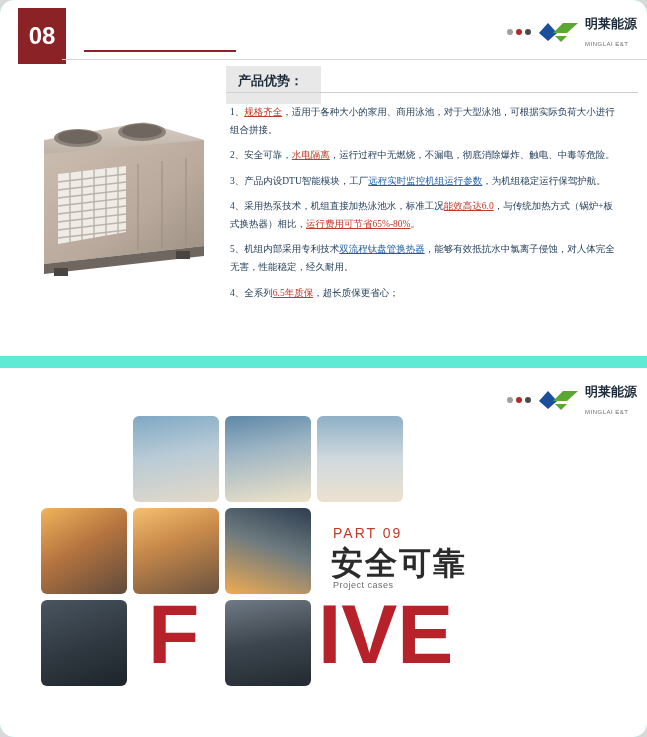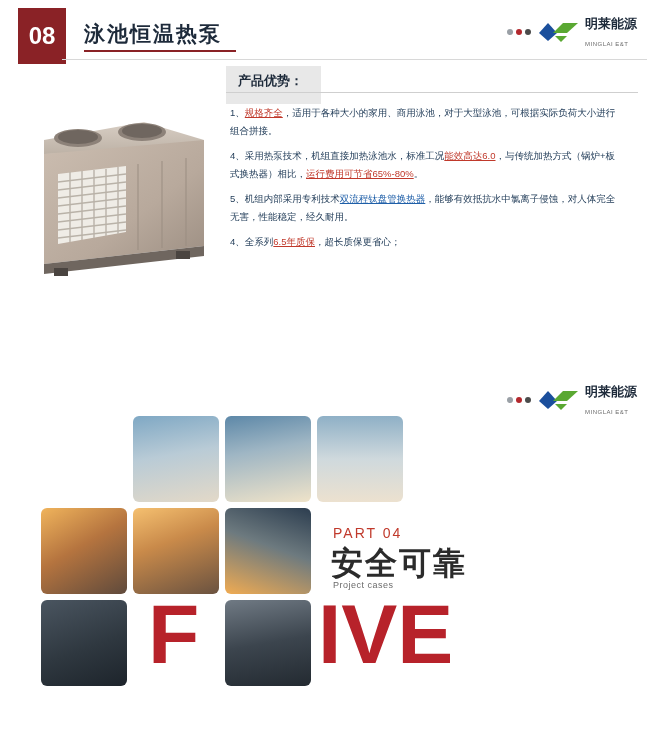--- a/index.html
+++ b/index.html
@@ -6,21 +6,22 @@
     margin: 0;
     padding: 0;
     background: #d9d9d9;
     font-family: "Liberation Sans", sans-serif;
   }
   #root {
     width: 647px;
     height: 737px;
     position: relative;
     overflow: hidden;
-    background: #ffffff;
+    background: #5eead4;
+    border-radius: 14px;
   }
 
   
   .slide1 {
     position: absolute;
     left: 0; top: 0;
     width: 647px;
     height: 356px;
     background: #ffffff;
     overflow: hidden;
@@ -113,21 +114,21 @@
     background: #cfcfcf;
   }
   .adv-list {
     position: absolute;
     left: 230px; top: 104px;
     width: 408px;
     font-size: 9.5px;
     line-height: 1.85;
     color: #26405c;
   }
-  .adv-list p { margin: 0 17px 8px 0; }
+  .adv-list p { margin: 0 17px 8px 0; font-family: Liberation Serif, serif; }
   .hl-red-u { color: #c0392b; text-decoration: underline; }
   .hl-blue-u { color: #1f5fa8; text-decoration: underline; }
   .hl-dark { color: #26405c; }
 
   
   .slide2 {
     position: absolute;
     left: 0; top: 368px;
     width: 647px;
     height: 369px;
@@ -193,21 +194,20 @@
   }
 </style>
 </head>
 <body>
 
 <div id="root">
 
   <div class="slide1">
 
     <div class="num-badge">08</div>
-    <div class="title-main">泳池恒温热泵</div>
     <div class="title-underline"></div>
     <div class="title-underline2"></div>
 
     <div class="logo-wrap">
       <span class="logo-dots">
         <i class="dot-g"></i>
           <i class="dot-r"></i>
           <i class="dot-d"></i>
       </span>
       <span class="logo-mark">
@@ -273,20 +273,22 @@
         <rect x="28" y="172" width="14" height="8" fill="#4a4440"></rect>
         <rect x="150" y="155" width="14" height="8" fill="#4a4440"></rect>
       </svg>
     </div>
 
     <div class="adv-tab">产品优势：</div>
     <div class="adv-tab-line"></div>
 
     <div class="adv-list">
       <p><span class="hl-dark">1、</span><span class="hl-red-u">规格齐全</span><span class="hl-dark">，适用于各种大小的家用、商用泳池，对于大型泳池，可根据实际负荷大小进行组合拼接。</span></p>
+      <p><span class="hl-dark">2、安全可靠，</span><span class="hl-red-u">水电隔离</span><span class="hl-dark">，运行过程中无燃烧，不漏电，彻底消除爆炸、触电、中毒等危险。</span></p>
+      <p><span class="hl-dark">3、产品内设DTU智能模块，工厂</span><span class="hl-blue-u">远程实时监控机组运行参数</span><span class="hl-dark">，为机组稳定运行保驾护航。</span></p>
       <p><span class="hl-dark">4、采用热泵技术，机组直接加热泳池水，标准工况</span><span class="hl-red-u">能效高达6.0</span><span class="hl-dark">，与传统加热方式（锅炉+板式换热器）相比，</span><span class="hl-red-u">运行费用可节省65%-80%</span><span class="hl-dark">。</span></p>
       <p><span class="hl-dark">5、机组内部采用专利技术</span><span class="hl-blue-u">双流程钛盘管换热器</span><span class="hl-dark">，能够有效抵抗水中氯离子侵蚀，对人体完全无害，性能稳定，经久耐用。</span></p>
       <p><span class="hl-dark">4、全系列</span><span class="hl-red-u">6.5年质保</span><span class="hl-dark">，超长质保更省心；</span></p>
     </div>
   </div>
 
   <div class="slide2">
     <div class="logo-wrap2">
       <span class="logo-dots">
         <i class="dot-g"></i>
@@ -313,17 +315,17 @@
   <div class="photo p4"></div>
   <div class="photo p5"></div>
   <div class="photo p6"></div>
 
   <div class="big-f">F</div>
   <div class="big-ive">IVE</div>
 
   <div class="photo p7"></div>
   <div class="photo p8"></div>
 
-  <div class="part-label">PART 04</div>
+  <div class="part-label">PART 09</div>
   <div class="part-title">安全可靠</div>
   <div class="part-sub">Project cases</div>
 
 </div>
 
 </body></html>

